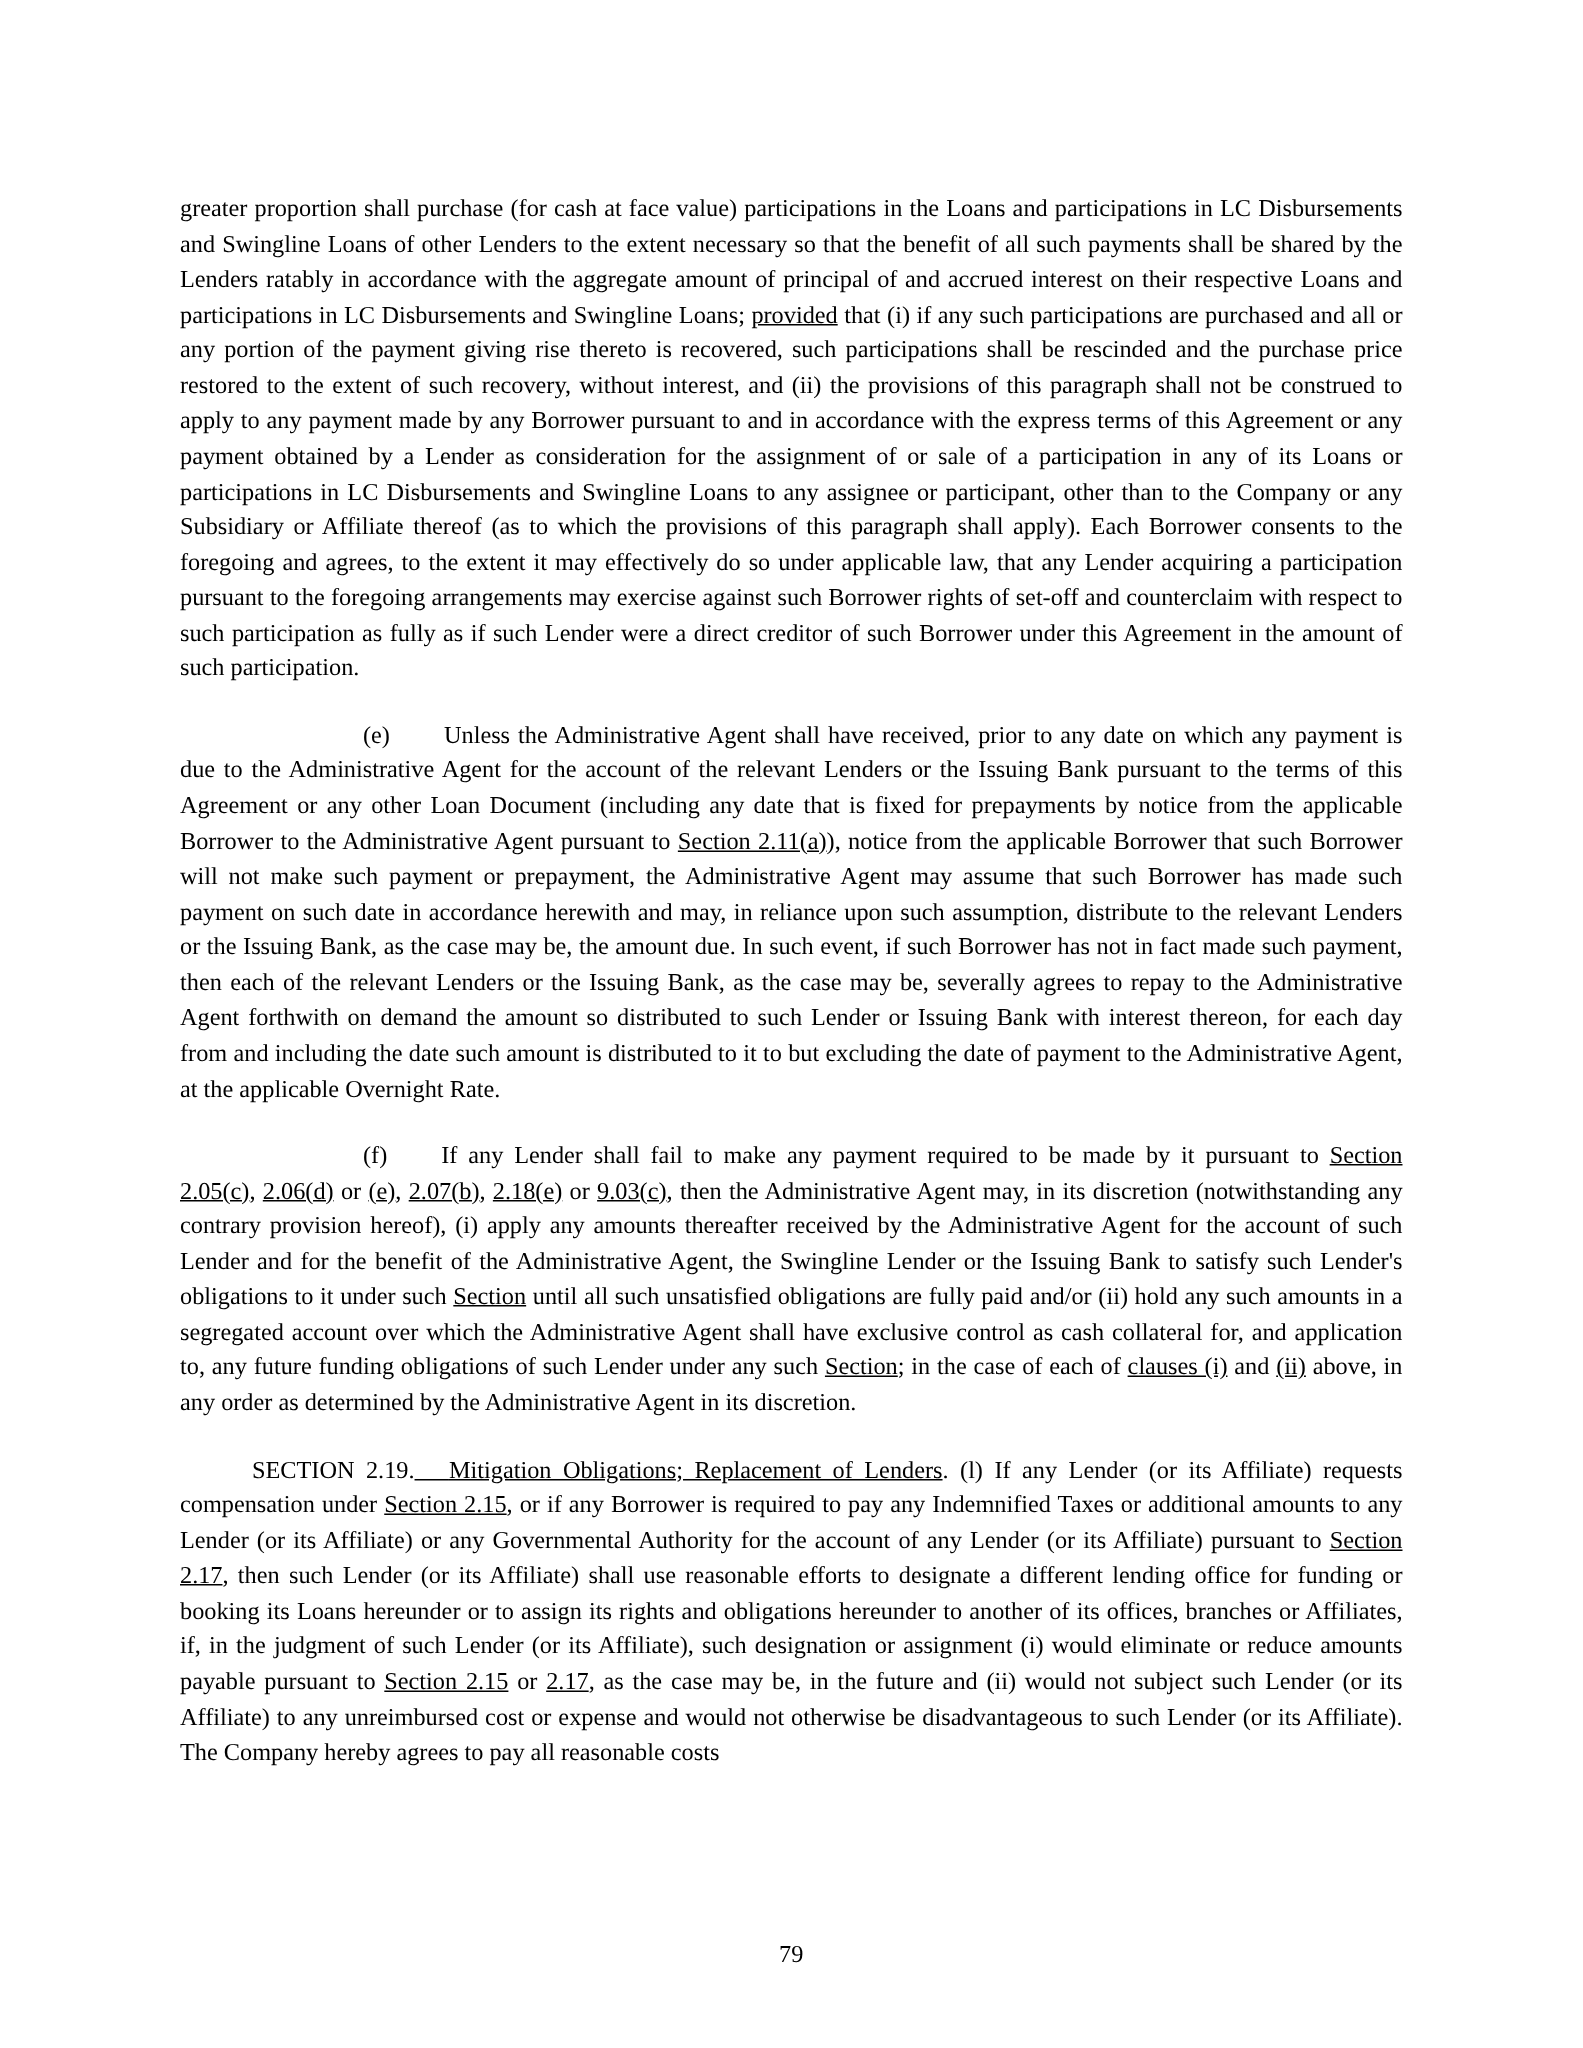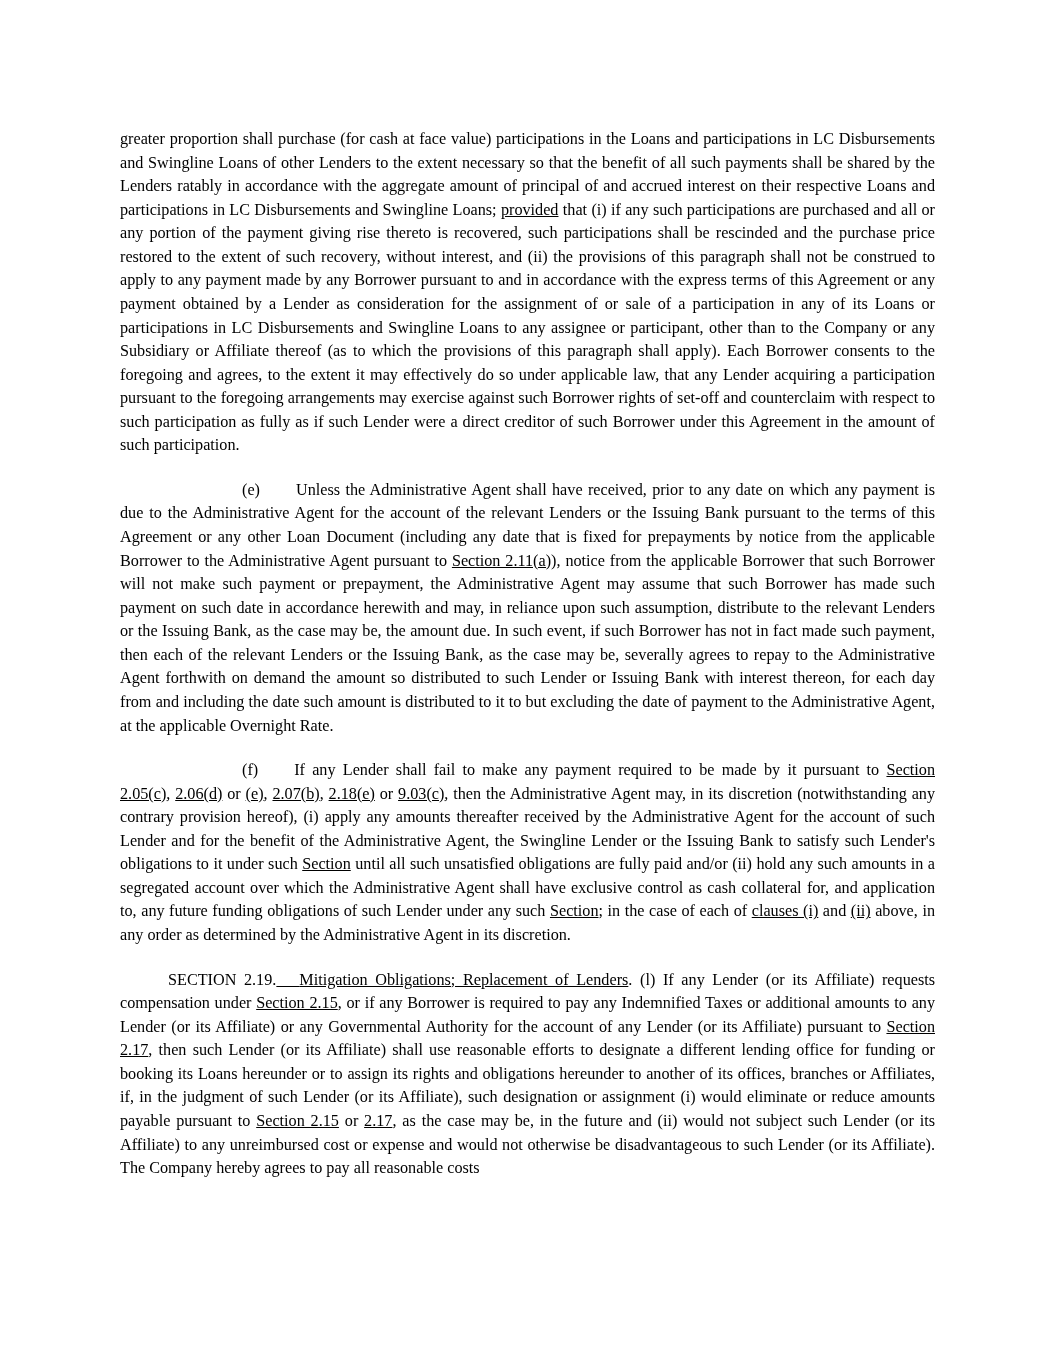--- a/index.html
+++ b/index.html
@@ -69,13 +69,14 @@
     <p class="para">
       <span class="first-line-indent"></span><span>(f)</span><span class="tab-gap"></span><span><span>If any Lender shall fail to make any payment required to be made by it pursuant to </span><span class="u">Section 2.05(c)</span><span>, </span><span class="u">2.06(d)</span><span> or </span><span class="u">(e)</span><span>, </span><span class="u">2.07(b)</span><span>, </span><span class="u">2.18(e)</span><span> or </span><span class="u">9.03(c)</span><span>, then the Administrative Agent may, in its discretion (notwithstanding any contrary provision hereof), (i) apply any amounts thereafter received by the Administrative Agent for the account of such Lender and for the benefit of the Administrative Agent, the Swingline Lender or the Issuing Bank to satisfy such Lender's obligations to it under such </span><span class="u">Section</span><span> until all such unsatisfied obligations are fully paid and/or (ii) hold any such amounts in a segregated account over which the Administrative Agent shall have exclusive control as cash collateral for, and application to, any future funding obligations of such Lender under any such </span><span class="u">Section</span><span>; in the case of each of </span><span class="u">clauses (i)</span><span> and </span><span class="u">(ii)</span><span> above, in any order as determined by the Administrative Agent in its discretion.</span></span>
     </p>
 
     <p class="para">
       <span class="first-line-indent-sm"></span><span>SECTION 2.19.</span><span class="u">&nbsp;&nbsp;&nbsp;</span><span class="u">Mitigation Obligations; Replacement of Lenders</span><span><span>.  (l) If any Lender (or its Affiliate) requests compensation under </span><span class="u">Section 2.15</span><span>, or if any Borrower is required to pay any Indemnified Taxes or additional amounts to any Lender (or its Affiliate) or any Governmental Authority for the account of any Lender (or its Affiliate) pursuant to </span><span class="u">Section 2.17</span><span>, then such Lender (or its Affiliate) shall use reasonable efforts to designate a different lending office for funding or booking its Loans hereunder or to assign its rights and obligations hereunder to another of its offices, branches or Affiliates, if, in the judgment of such Lender (or its Affiliate), such designation or assignment (i) would eliminate or reduce amounts payable pursuant to </span><span class="u">Section 2.15</span><span> or </span><span class="u">2.17</span><span>, as the case may be, in the future and (ii) would not subject such Lender (or its Affiliate) to any unreimbursed cost or expense and would not otherwise be disadvantageous to such Lender (or its Affiliate).  The Company hereby agrees to pay all reasonable costs</span></span>
     </p>
 
   </div>
 
+  <div class="page-number">79</div>
 </div>
 
 </body></html>

